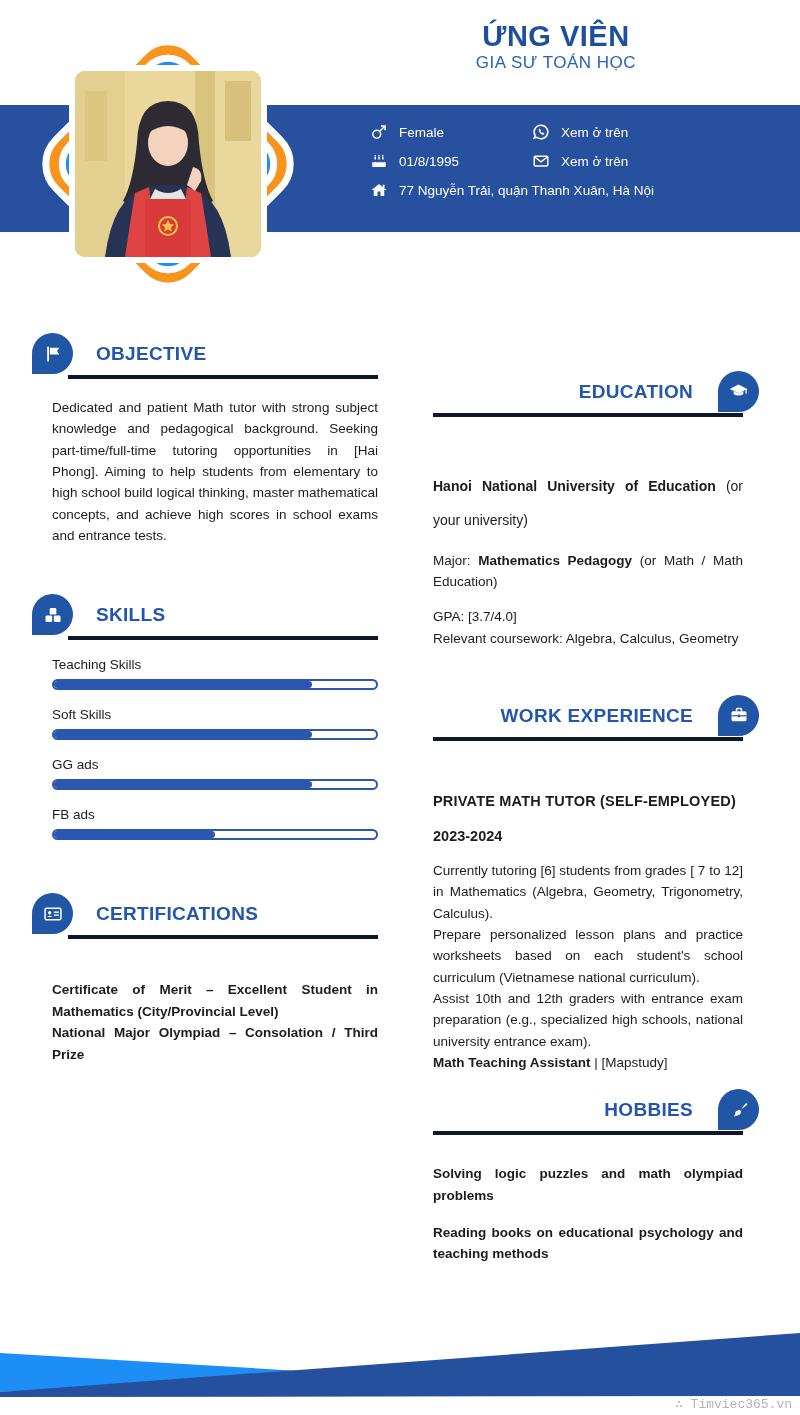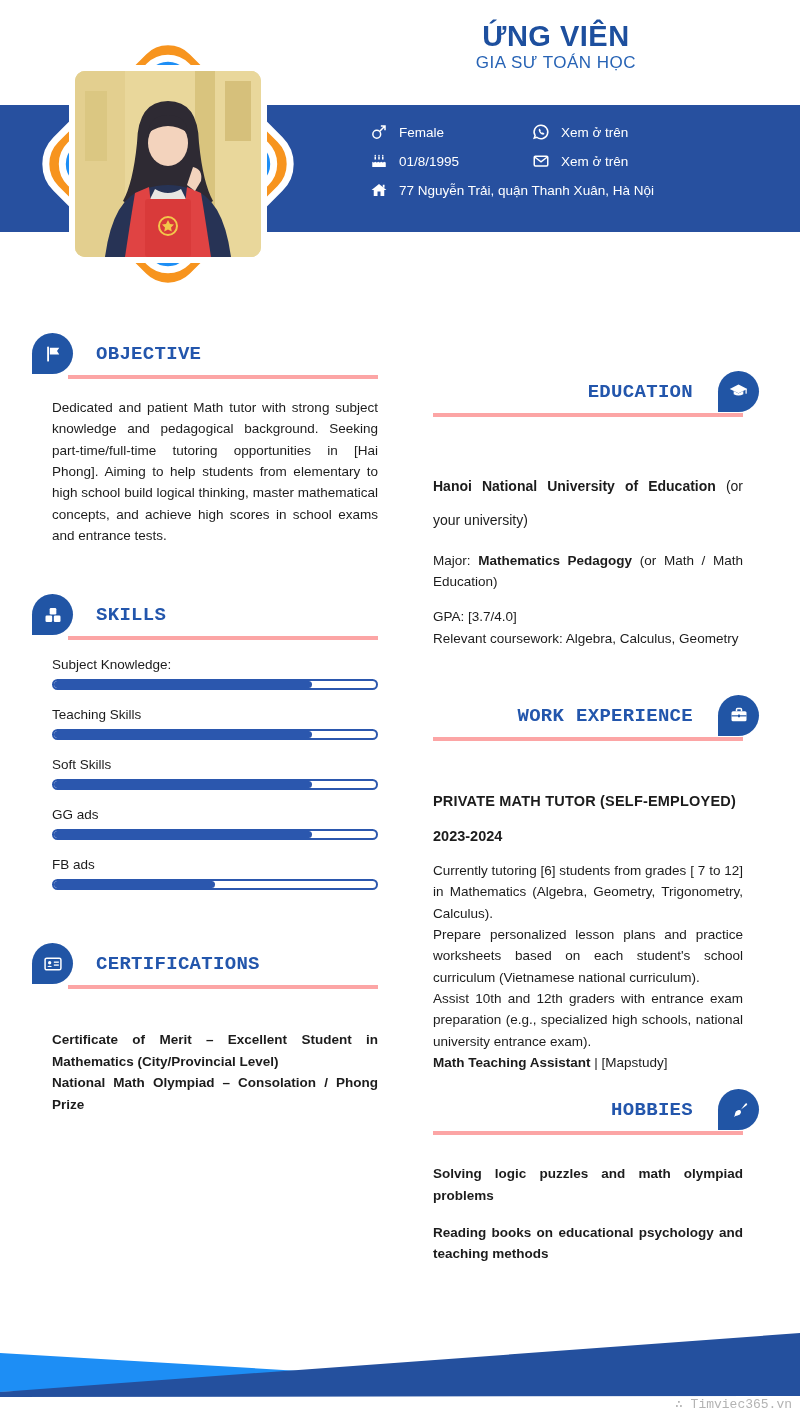--- a/index.html
+++ b/index.html
@@ -32,21 +32,21 @@
   .photo-frame {
     position:absolute; left:0; top:0; width:198px; height:198px;
     transform:translate(-50%,-50%);
     border:6px solid #fff; border-radius:16px; overflow:hidden; background:#e8d9a0;
   }
   .photo-frame svg { display:block; }
   
   .col-left  { position:absolute; left:52px;  top:335px; width:326px; }
   .col-right { position:absolute; left:433px; top:373px; width:310px; }
   
-  .sec-head { position:relative; border-bottom:4px solid #fca5a5;font-family:Liberation Mono, monospace; }
+  .sec-head { position:relative; border-bottom:4px solid #0f172a; }
   .sec-head .title { font-size:19px; font-weight:bold; color:#2356ac; letter-spacing:.3px; }
   .sec-head-l { margin-left:16px; padding:8px 0 10px 28px; }
   .sec-head-r { text-align:right; padding:8px 50px 10px 0; }
   .badge {
     position:absolute; width:41px; height:41px; background:#2155a5;
     border-radius:50% 50% 50% 0; display:flex; align-items:center; justify-content:center;
   }
   .sec-head-l .badge { left:-36px; top:-2px; }
   .sec-head-r .badge { right:-16px; top:-2px; border-radius:50% 50% 50% 0; }
   .badge svg { display:block; }
@@ -185,26 +185,20 @@
             <rect x="8" y="3.5" width="8" height="8" rx="1.5" fill="#fff"></rect>
             <rect x="3" y="12.5" width="8" height="8" rx="1.5" fill="#fff"></rect>
             <rect x="13" y="12.5" width="8" height="8" rx="1.5" fill="#fff"></rect>
           </svg>
       </span>
       <span class="title">SKILLS</span>
     </div>
 
     <div style="margin-top:14px;">
       <div class="skill">
-        <div class="skill-label">Subject Knowledge:</div>
-        <div class="bar">
-            <div class="bar-fill" style="width: 80%;"></div>
-          </div>
-      </div>
-      <div class="skill">
         <div class="skill-label">Teaching Skills</div>
         <div class="bar">
             <div class="bar-fill" style="width: 80%;"></div>
           </div>
       </div>
       <div class="skill">
         <div class="skill-label">Soft Skills</div>
         <div class="bar">
             <div class="bar-fill" style="width: 80%;"></div>
           </div>
@@ -230,21 +224,21 @@
             <circle cx="8" cy="10.5" r="2" fill="#fff"></circle>
             <path d="M5 15.5 q3 -2.6 6 0z" fill="#fff"></path>
             <rect x="13" y="9" width="6" height="1.6" fill="#fff"></rect>
             <rect x="13" y="12.5" width="6" height="1.6" fill="#fff"></rect>
           </svg>
       </span>
       <span class="title">CERTIFICATIONS</span>
     </div>
     <div style="margin-top:40px;">
       <p class="cert">Certificate of Merit – Excellent Student in Mathematics (City/Provincial Level)</p>
-      <p class="cert">National Math Olympiad – Consolation / Phong Prize</p>
+      <p class="cert">National Major Olympiad – Consolation / Third Prize</p>
     </div>
   </div>
 
   <div class="col-right">
 
     <div class="sec-head sec-head-r">
       <span class="title">EDUCATION</span>
       <span class="badge">
         <svg width="21" height="21" viewBox="0 0 24 24">
             <path d="M12 4 L22 9 L12 14 L2 9 z" fill="#fff"></path>

